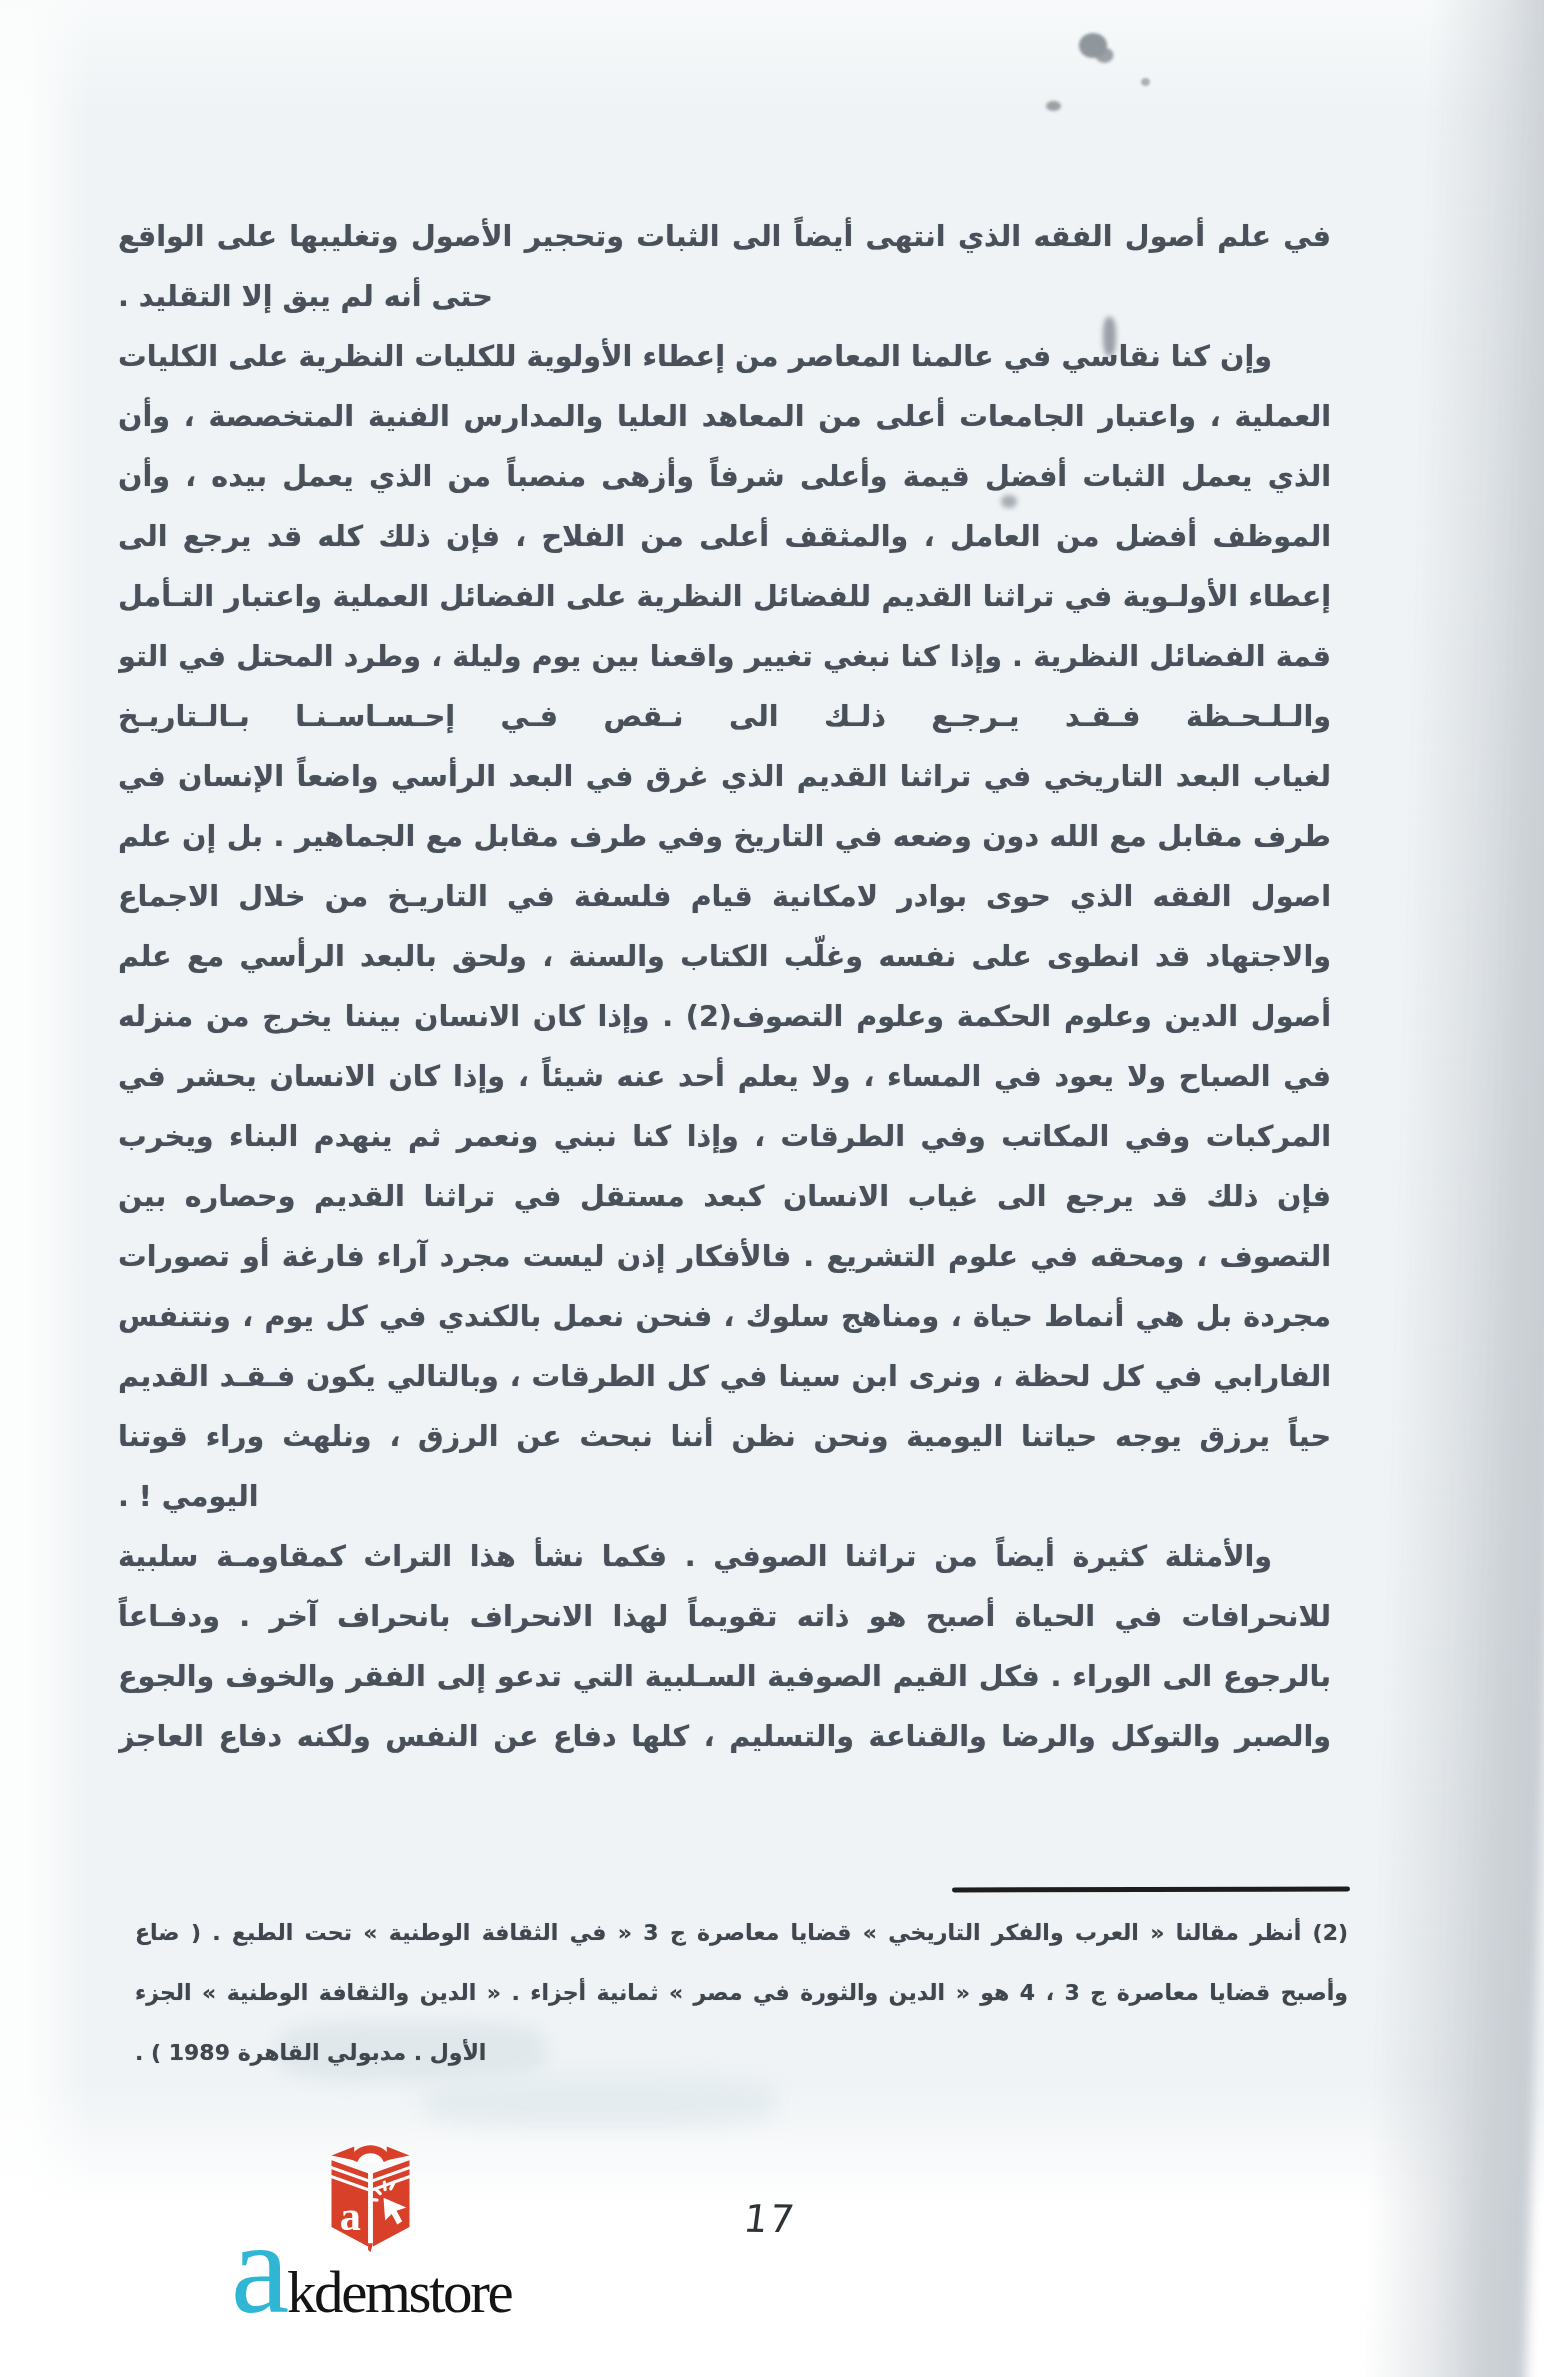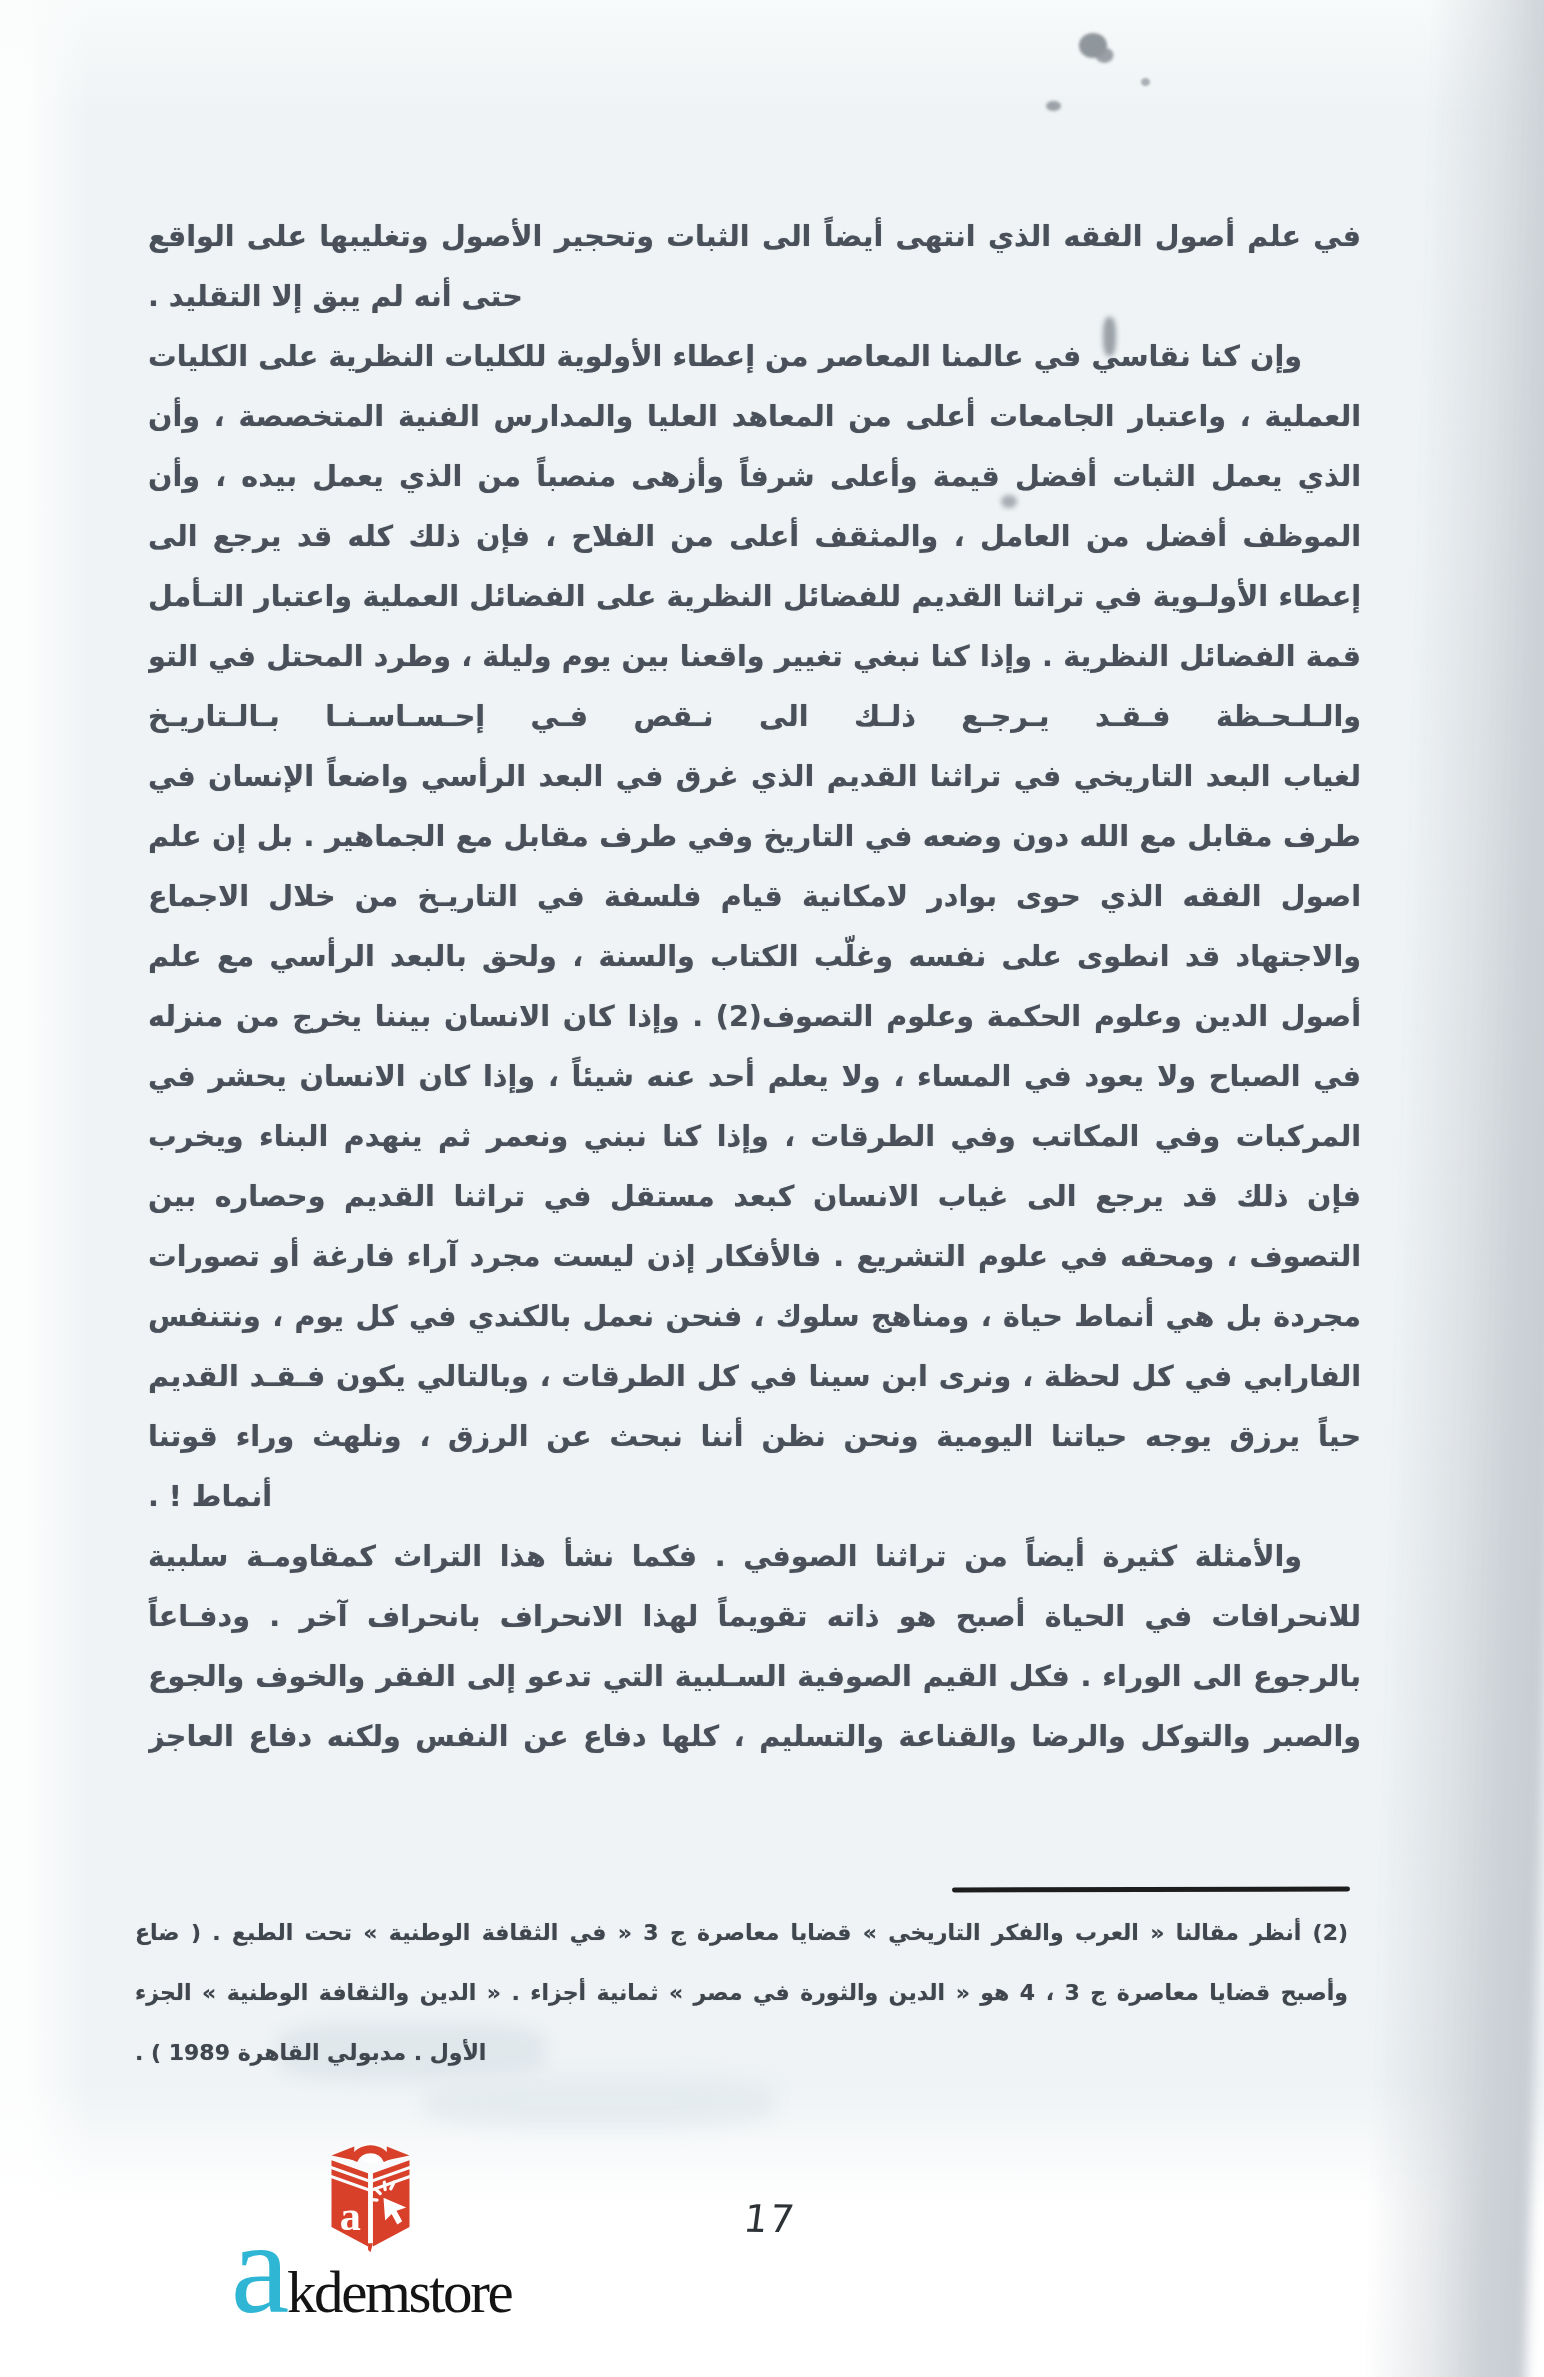--- a/index.html
+++ b/index.html
@@ -17,21 +17,21 @@
     background:linear-gradient(to bottom,rgba(250,252,252,.8),rgba(250,252,252,0));}
   .bottom-light{position:absolute;left:0;bottom:0;width:100%;height:294px;
     background:linear-gradient(to top,#ffffff 58%,rgba(255,255,255,0));}
   .right-shadow{position:absolute;top:-24.5px;right:-14.7px;width:163px;height:2432px;
     background:linear-gradient(to right,rgba(203,208,213,0) 0%,rgba(203,208,213,.5) 45%,#ced3d8 72%,#c7ccd2 100%);
     filter:blur(5.7px);
     transform:skewX(-1.6deg);}
   .speck{position:absolute;border-radius:50%;}
   
   .body-text{
-    position:absolute;left:148px;top:206px;width:1213px;
+    position:absolute;left:118px;top:206px;width:1213px;
     direction:rtl;unicode-bidi:embed;
     font-weight:700;font-size:28.6px;line-height:60px;
     color:#49505a;
     text-shadow:0 0 0.8px rgba(73,80,90,.55);
   }
   .body-text .ln{height:60px;overflow:hidden;white-space:nowrap;}
   .footnote{
     position:absolute;left:135px;top:1903px;width:1213px;
     direction:rtl;unicode-bidi:embed;
     font-weight:700;font-size:22px;line-height:60px;
@@ -95,21 +95,21 @@
       <div class="ln jst">اصول الفقه الذي حوى بوادر لامكانية قيام فلسفة في التاريـخ من خلال الاجماع</div>
       <div class="ln jst">والاجتهاد قد انطوى على نفسه وغلّب الكتاب والسنة ، ولحق بالبعد الرأسي مع علم</div>
       <div class="ln jst">أصول الدين وعلوم الحكمة وعلوم التصوف(2) . وإذا كان الانسان بيننا يخرج من منزله</div>
       <div class="ln jst">في الصباح ولا يعود في المساء ، ولا يعلم أحد عنه شيئاً ، وإذا كان الانسان يحشر في</div>
       <div class="ln jst">المركبات وفي المكاتب وفي الطرقات ، وإذا كنا نبني ونعمر ثم ينهدم البناء ويخرب العمار</div>
       <div class="ln jst">فإن ذلك قد يرجع الى غياب الانسان كبعد مستقل في تراثنا القديم وحصاره بين</div>
       <div class="ln jst">التصوف ، ومحقه في علوم التشريع . فالأفكار إذن ليست مجرد آراء فارغة أو تصورات</div>
       <div class="ln jst">مجردة بل هي أنماط حياة ، ومناهج سلوك ، فنحن نعمل بالكندي في كل يوم ، ونتنفس</div>
       <div class="ln jst">الفارابي في كل لحظة ، ونرى ابن سينا في كل الطرقات ، وبالتالي يكون فـقـد القديم</div>
       <div class="ln jst">حياً يرزق يوجه حياتنا اليومية ونحن نظن أننا نبحث عن الرزق ، ونلهث وراء قوتنا</div>
-      <div class="ln rgt">أنماط ! .</div>
+      <div class="ln rgt">اليومي ! .</div>
       <div class="ln jst ind">والأمثلة كثيرة أيضاً من تراثنا الصوفي . فكما نشأ هذا التراث كمقاومـة سلبية</div>
       <div class="ln jst">للانحرافات في الحياة أصبح هو ذاته تقويماً لهذا الانحراف بانحراف آخر . ودفـاعاً</div>
       <div class="ln jst">بالرجوع الى الوراء . فكل القيم الصوفية السـلبية التي تدعو إلى الفقر والخوف والجوع</div>
       <div class="ln jst">والصبر والتوكل والرضا والقناعة والتسليم ، كلها دفاع عن النفس ولكنه دفاع العاجز</div>
     </div>
 
   <div class="footnote-rule"></div>
   <div class="footnote">
       <div class="ln jst">(2) أنظر مقالنا « العرب والفكر التاريخي » قضايا معاصرة ج 3 « في الثقافة الوطنية » تحت الطبع . ( ضاع المقال</div>
       <div class="ln jst">وأصبح قضايا معاصرة ج 3 ، 4 هو « الدين والثورة في مصر » ثمانية أجزاء . « الدين والثقافة الوطنية » الجزء</div>

